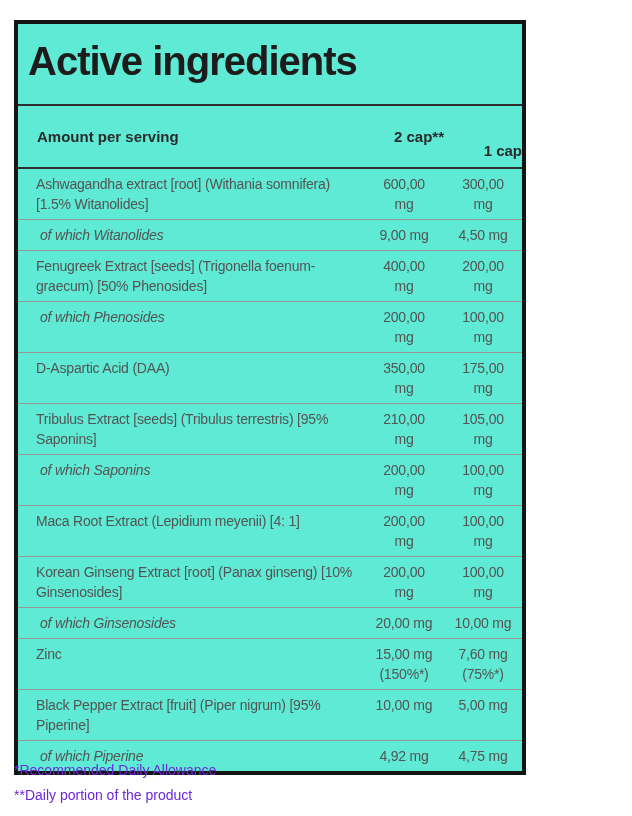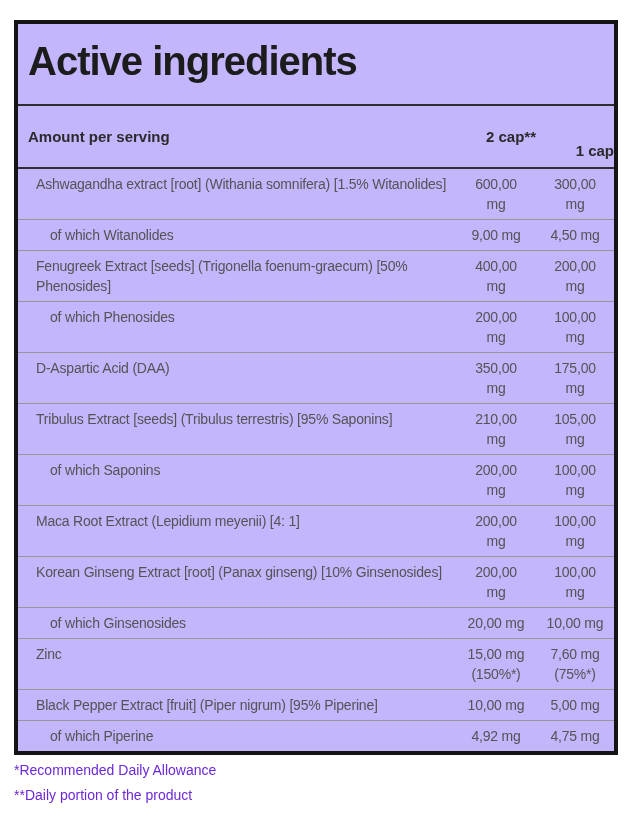--- a/index.html
+++ b/index.html
@@ -11,61 +11,61 @@
   .page {
     position: relative;
     width: 632px;
     height: 816px;
     background: #ffffff;
   }
   .box {
     position: absolute;
     left: 14px;
     top: 20px;
-    width: 604px;
+    width: 512px;
     border: 4px solid #141414;
-    background: #c4b5fd;
+    background: #5eead4;
   }
   .title {
     font-size: 40px;
     font-weight: bold;
     letter-spacing: -1px;
     color: #1c1c1c;
     padding: 14px 10px 20px 10px;
     line-height: 46px;
   }
   .header-row {
     display: flex;
     align-items: center;
     border-top: 2px solid #2e2e2e;
     border-bottom: 2px solid #2e2e2e;
     font-size: 15px;
     font-weight: bold;
     color: #2b2b2b;
     padding: 8px 0;
   }
-  .h-name { flex: 1; padding-left: 10px; }
+  .h-name { flex: 1; padding-left: 10px; margin-left: 9px; }
   .h-col  { width: 80px; text-align: right; }
   .h-col-last { width: 78px; margin-top: 28px; }
   .row {
     display: flex;
     align-items: flex-start;
     padding: 5px 0;
     font-size: 14px;
     letter-spacing: -0.2px;
     color: #545454;
     line-height: 20px;
   }
   .row + .row { border-top: 1px solid #979797; }
   .name {
     flex: 1;
     padding-left: 18px;
     padding-right: 4px;
   }
-  .name.indent { padding-left: 32px; }
+  .name.indent { padding-left: 22px; font-style: italic; }
   .val {
     width: 80px;
     text-align: center;
     white-space: pre-line;
   }
   .val-last { width: 78px; }
   .footnotes {
     position: absolute;
     left: 14px;
     top: 758px;

